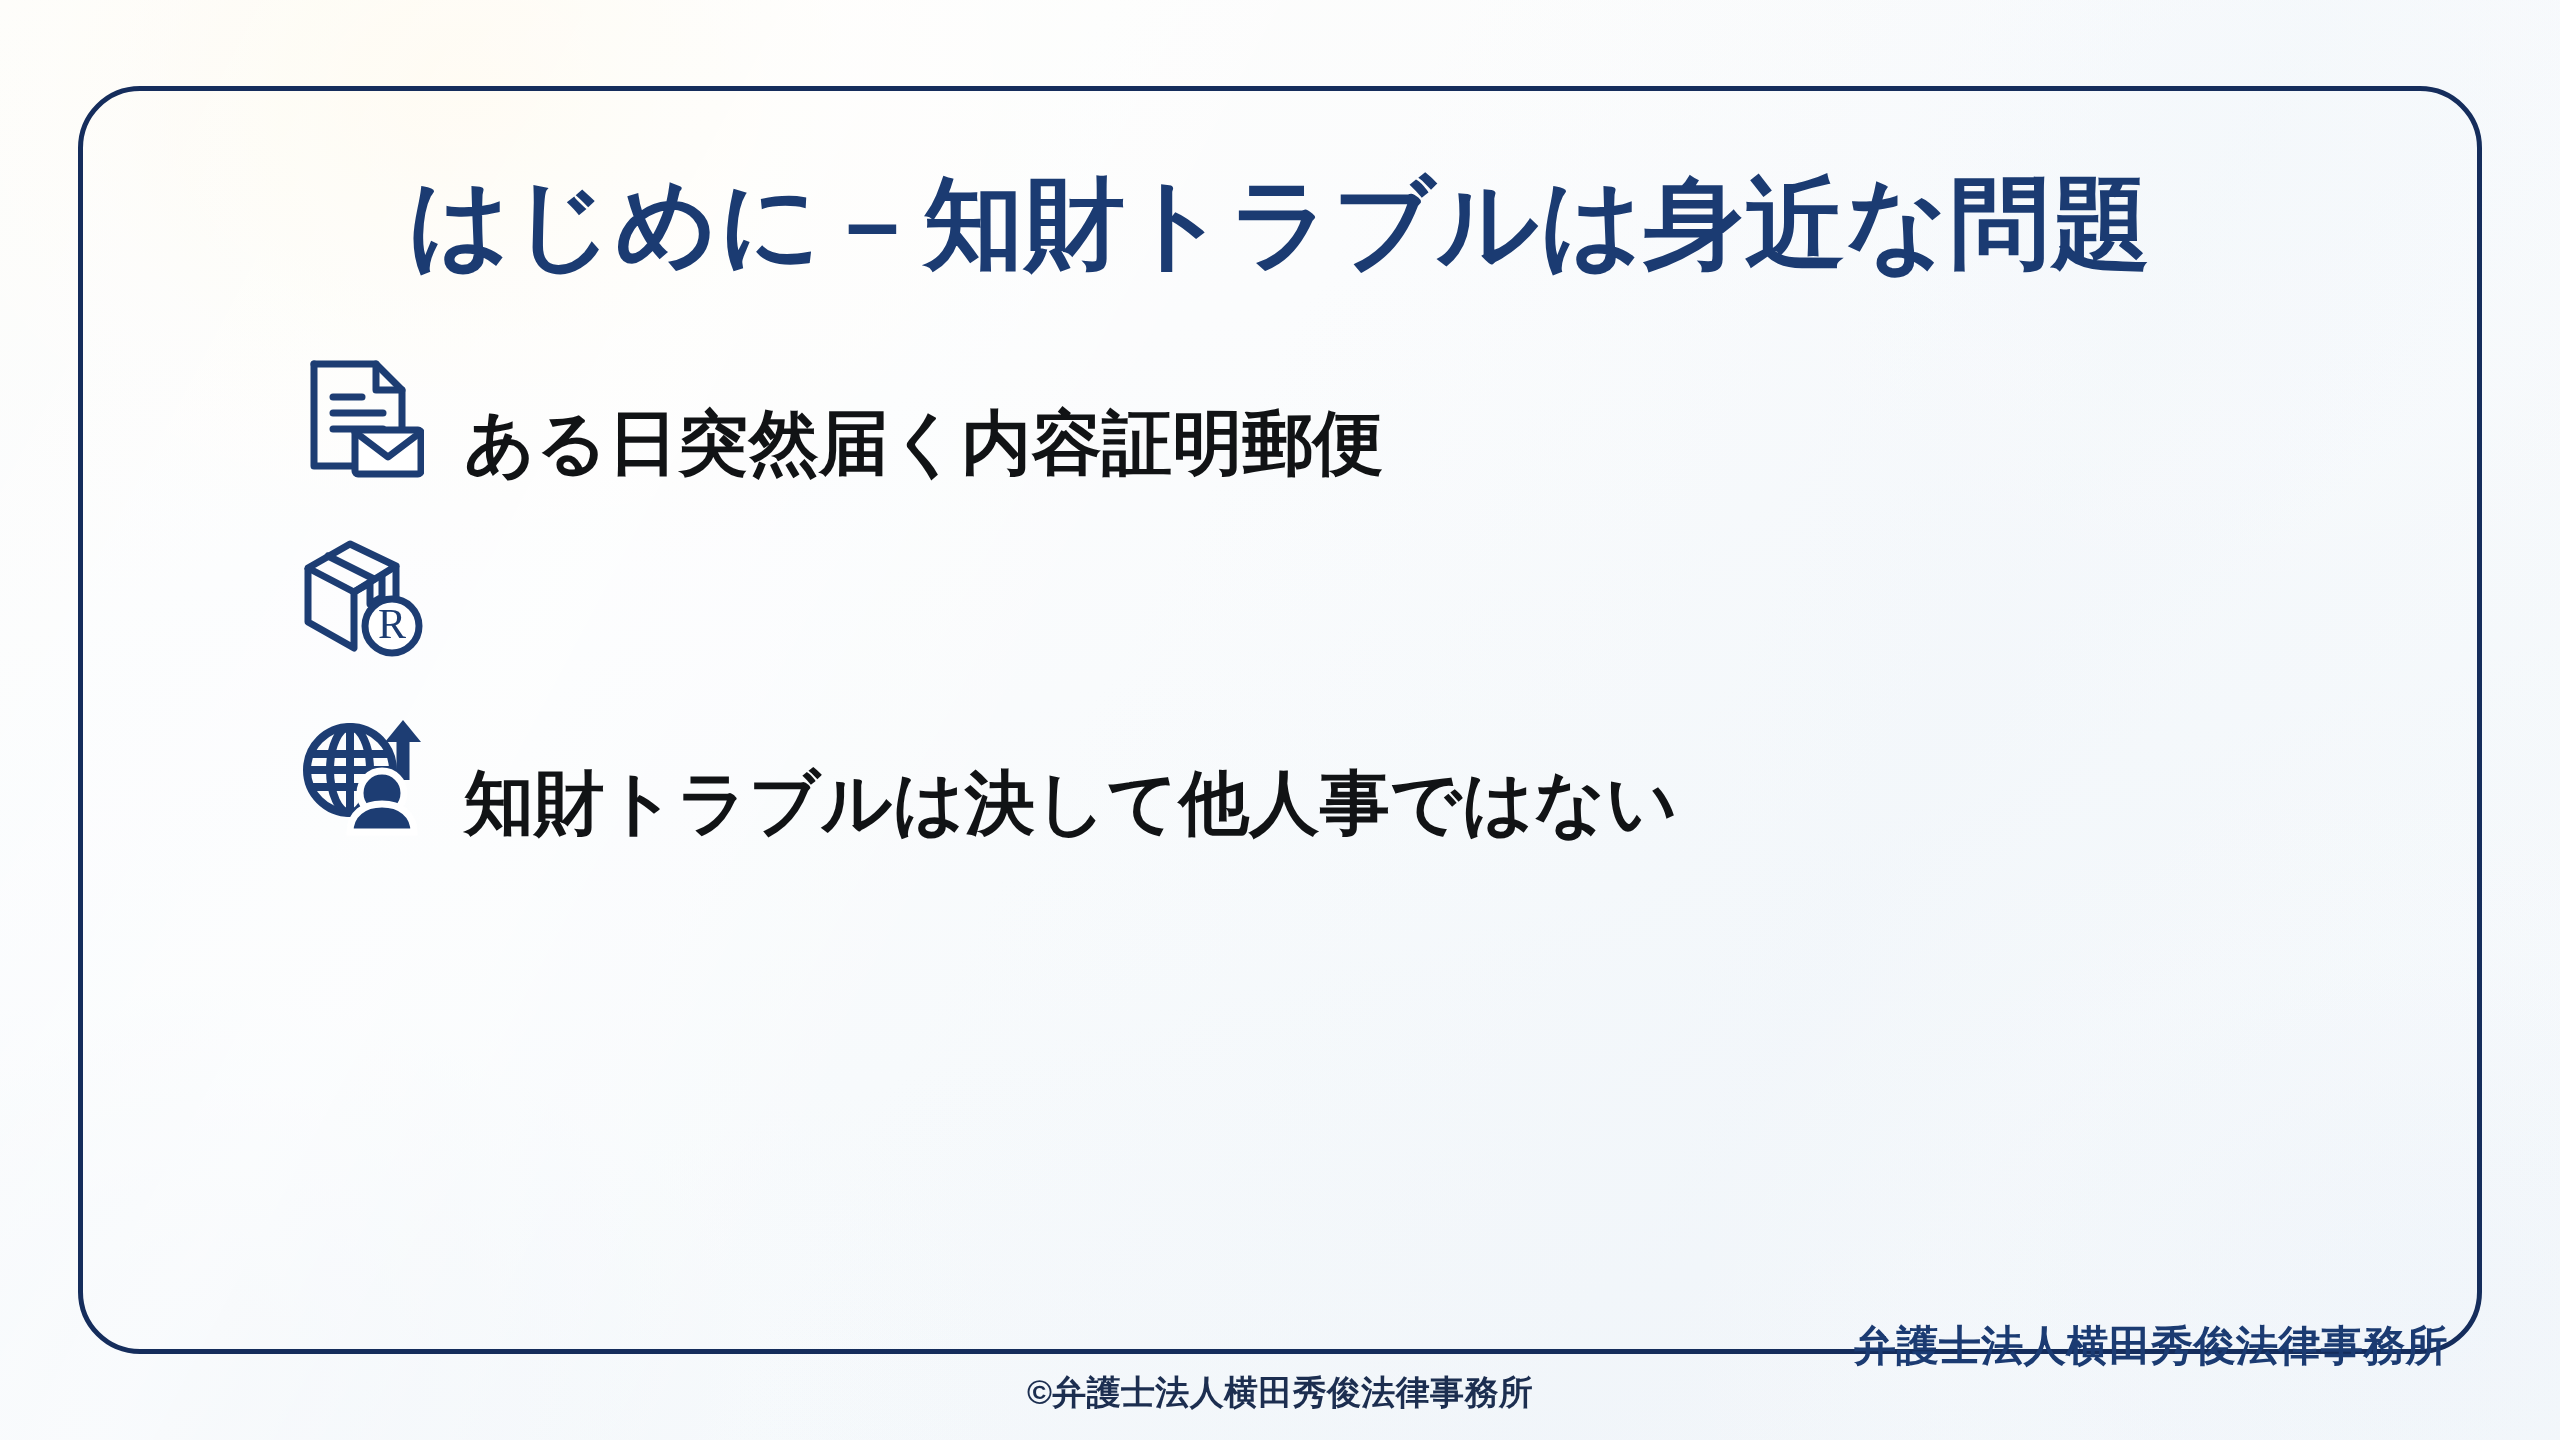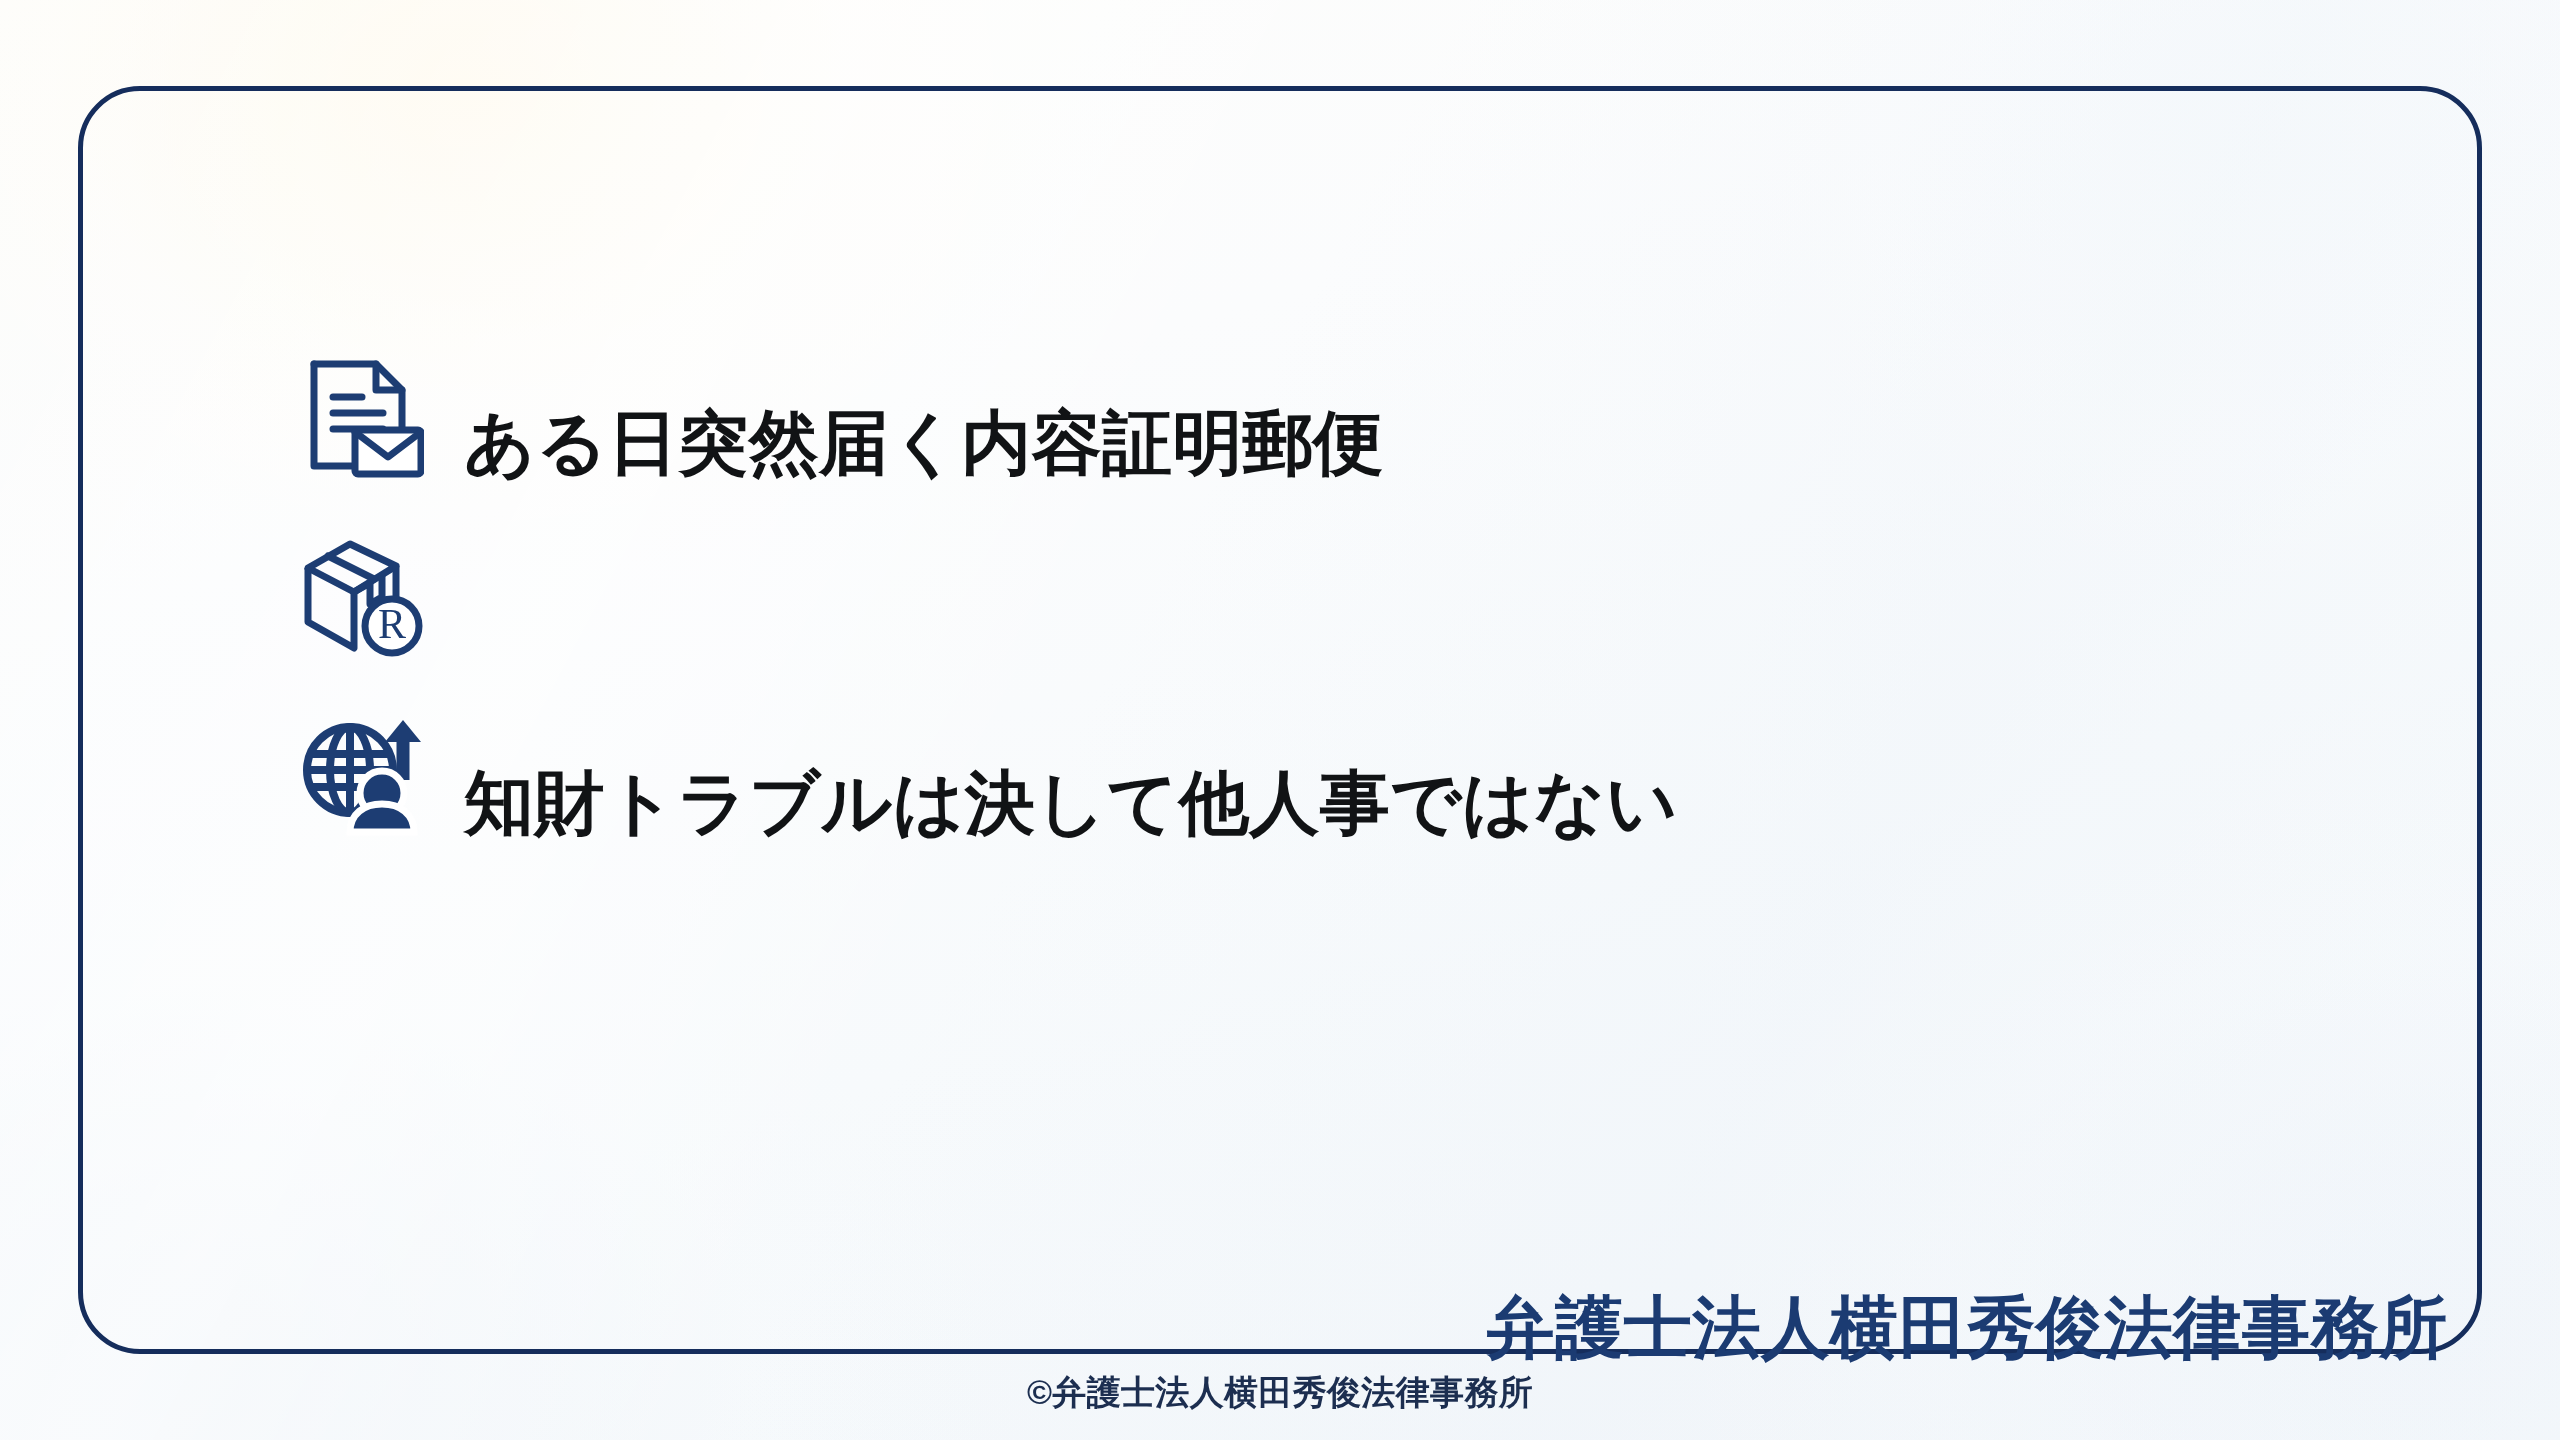--- a/index.html
+++ b/index.html
@@ -98,21 +98,21 @@
     line-height: 1.1;
     letter-spacing: 0.005em;
     white-space: nowrap;
   }
 
   #firm-signature {
     position: absolute;
     right: 112px;
     bottom: 66px;
     color: #1b3b72;
-    font-size: 68px;
+    font-size: 42px;
     font-weight: 700;
     letter-spacing: 0.01em;
     white-space: nowrap;
   }
 
   #copyright-line {
     position: absolute;
     left: 0;
     right: 0;
     bottom: 24px;
@@ -125,20 +125,21 @@
 </style>
 </head>
 <body>
 
 <div id="slide-root">
 
   <div id="sheen"></div>
 
   <div id="frame"></div>
 
+  <h1 id="slide-title">はじめに－知財トラブルは身近な問題</h1>
 
   <div id="bullet-list">
 
     <div class="bullet-row">
       <span class="bullet-icon">
         <svg width="124" height="124" viewBox="0 0 124 124" fill="none">
           <path d="M14 10 H76 L102 36 V92" stroke="#1d3d73" stroke-width="7" stroke-linejoin="round" stroke-linecap="round" fill="none"></path>
           <path d="M14 10 V112 H58" stroke="#1d3d73" stroke-width="7" stroke-linejoin="round" stroke-linecap="round" fill="none"></path>
           <path d="M76 10 V36 H102" stroke="#1d3d73" stroke-width="7" stroke-linejoin="round" stroke-linecap="round" fill="none"></path>
           <path d="M33 43 H62" stroke="#1d3d73" stroke-width="7" stroke-linecap="round"></path>

